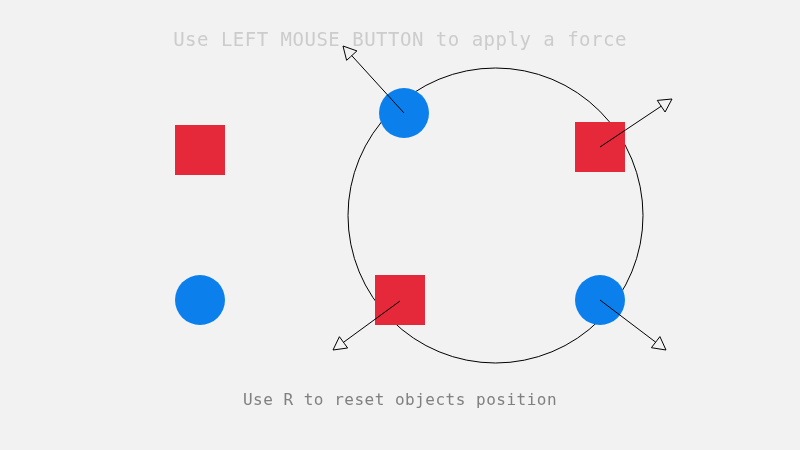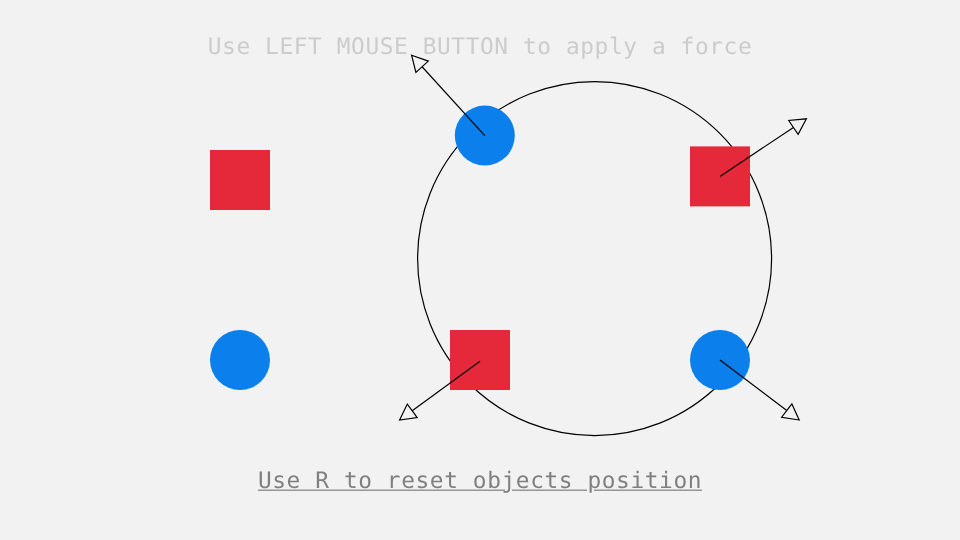--- a/index.html
+++ b/index.html
@@ -37,23 +37,22 @@
     font-family: "DejaVu Sans Mono", monospace;
     pointer-events: none;
   }
   #hint-top {
     top: 28px;
     font-size: 19px;
     color: #cccccc;
   }
   #hint-bottom {
     top: 390px;
-    font-size: 19px;
+    font-size: 16px;
     color: #808080;
-    text-decoration: underline;
   }
 </style>
 </head>
 <body>
 
 <div id="stage" style="background: rgb(242, 242, 242);">
 
   <svg id="scene-svg" viewBox="0 0 800 450" xmlns="http://www.w3.org/2000/svg">
 
     <circle class="boundary" fill="none" stroke="#000000" stroke-width="1" cx="495.5" cy="215.5" r="147.5"></circle>

